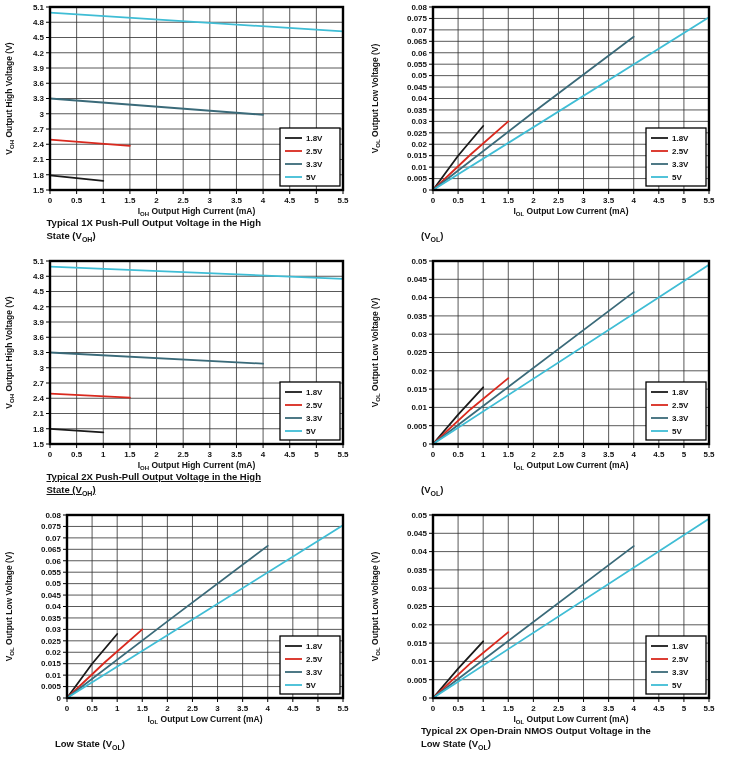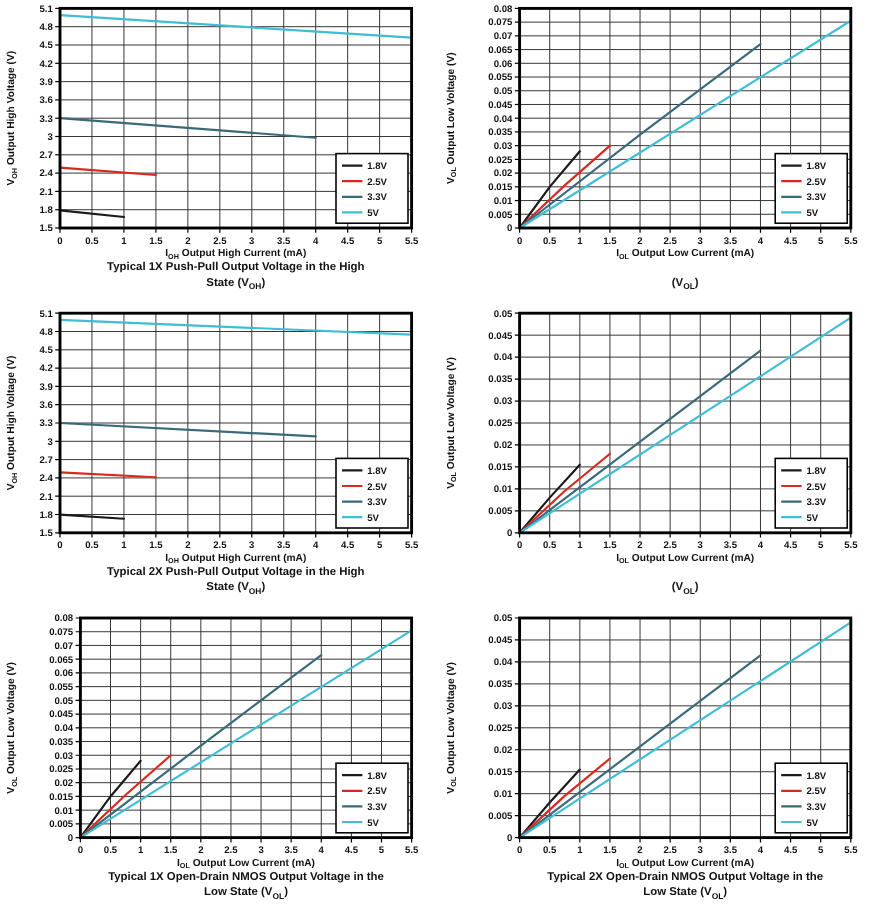--- a/index.html
+++ b/index.html
@@ -1,21 +1,21 @@
 <!DOCTYPE html>
 <html><head>
 <meta charset="utf-8">
 <style>
   html,body{margin:0;padding:0;background:#ffffff;}
   body{width:732px;height:762px;font-family:"Liberation Sans",sans-serif;color:#111;}
   .page{position:relative;width:732px;height:762px;background:#fff;display:grid;
         grid-template-columns:366px 366px;grid-template-rows:254px 254px 254px;}
   .cell{position:relative;width:366px;height:254px;}
   .cell svg{position:absolute;left:0;top:0;}
-  .title{position:absolute;top:217px;width:300px;text-align:center;
+  .title{position:absolute;top:217px;width:300px;
          font-size:9.5px;font-weight:bold;line-height:12.5px;color:#111;}
   .title sub{font-size:7px;line-height:0;}
 </style>
 </head>
 <body>
 
 <div class="page">
 
   <div class="cell">
     <svg width="366" height="254">
@@ -334,21 +334,21 @@
           <line x1="285" y1="138" x2="302" y2="138" stroke="#1a1a1a" stroke-width="1.8"></line>
           <text x="306" y="141" font-size="8" font-weight="bold" fill="#111111">1.8V</text>
           <line x1="285" y1="151" x2="302" y2="151" stroke="#d9291e" stroke-width="1.8"></line>
           <text x="306" y="154" font-size="8" font-weight="bold" fill="#111111">2.5V</text>
           <line x1="285" y1="164" x2="302" y2="164" stroke="#3a6a79" stroke-width="1.8"></line>
           <text x="306" y="167" font-size="8" font-weight="bold" fill="#111111">3.3V</text>
           <line x1="285" y1="177" x2="302" y2="177" stroke="#3fbdd5" stroke-width="1.8"></line>
           <text x="306" y="180" font-size="8" font-weight="bold" fill="#111111">5V</text>
         </g>
       </svg>
-    <div class="title" style="left: 46.5px;">
+    <div class="title" style="left: 46.5px; text-decoration: underline;">
       <span>Typical 2X Push-Pull Output Voltage in the High</span><br>
       <span>State (V</span><sub>OH</sub><span>)</span>
     </div>
   </div>
 
   <div class="cell">
     <svg width="366" height="254">
         <g stroke="#2f2f2f" stroke-width="0.8">
           <line x1="67" y1="7" x2="67" y2="190"></line>
           <line x1="92.0909090909091" y1="7" x2="92.0909090909091" y2="190"></line>
@@ -553,21 +553,21 @@
           <text x="306" y="141" font-size="8" font-weight="bold" fill="#111111">1.8V</text>
           <line x1="285" y1="151" x2="302" y2="151" stroke="#d9291e" stroke-width="1.8"></line>
           <text x="306" y="154" font-size="8" font-weight="bold" fill="#111111">2.5V</text>
           <line x1="285" y1="164" x2="302" y2="164" stroke="#3a6a79" stroke-width="1.8"></line>
           <text x="306" y="167" font-size="8" font-weight="bold" fill="#111111">3.3V</text>
           <line x1="285" y1="177" x2="302" y2="177" stroke="#3fbdd5" stroke-width="1.8"></line>
           <text x="306" y="180" font-size="8" font-weight="bold" fill="#111111">5V</text>
         </g>
       </svg>
     <div class="title" style="left: 55px;">
-      <span>Typical 1X Open-Drain NMOS Output Voltage in the</span><br>
+      <br>
       <span>Low State (V</span><sub>OL</sub><span>)</span>
     </div>
   </div>
 
   <div class="cell">
     <svg width="366" height="254">
         <g stroke="#2f2f2f" stroke-width="0.8">
           <line x1="67" y1="7" x2="67" y2="190"></line>
           <line x1="92.0909090909091" y1="7" x2="92.0909090909091" y2="190"></line>
           <line x1="117.18181818181819" y1="7" x2="117.18181818181819" y2="190"></line>

